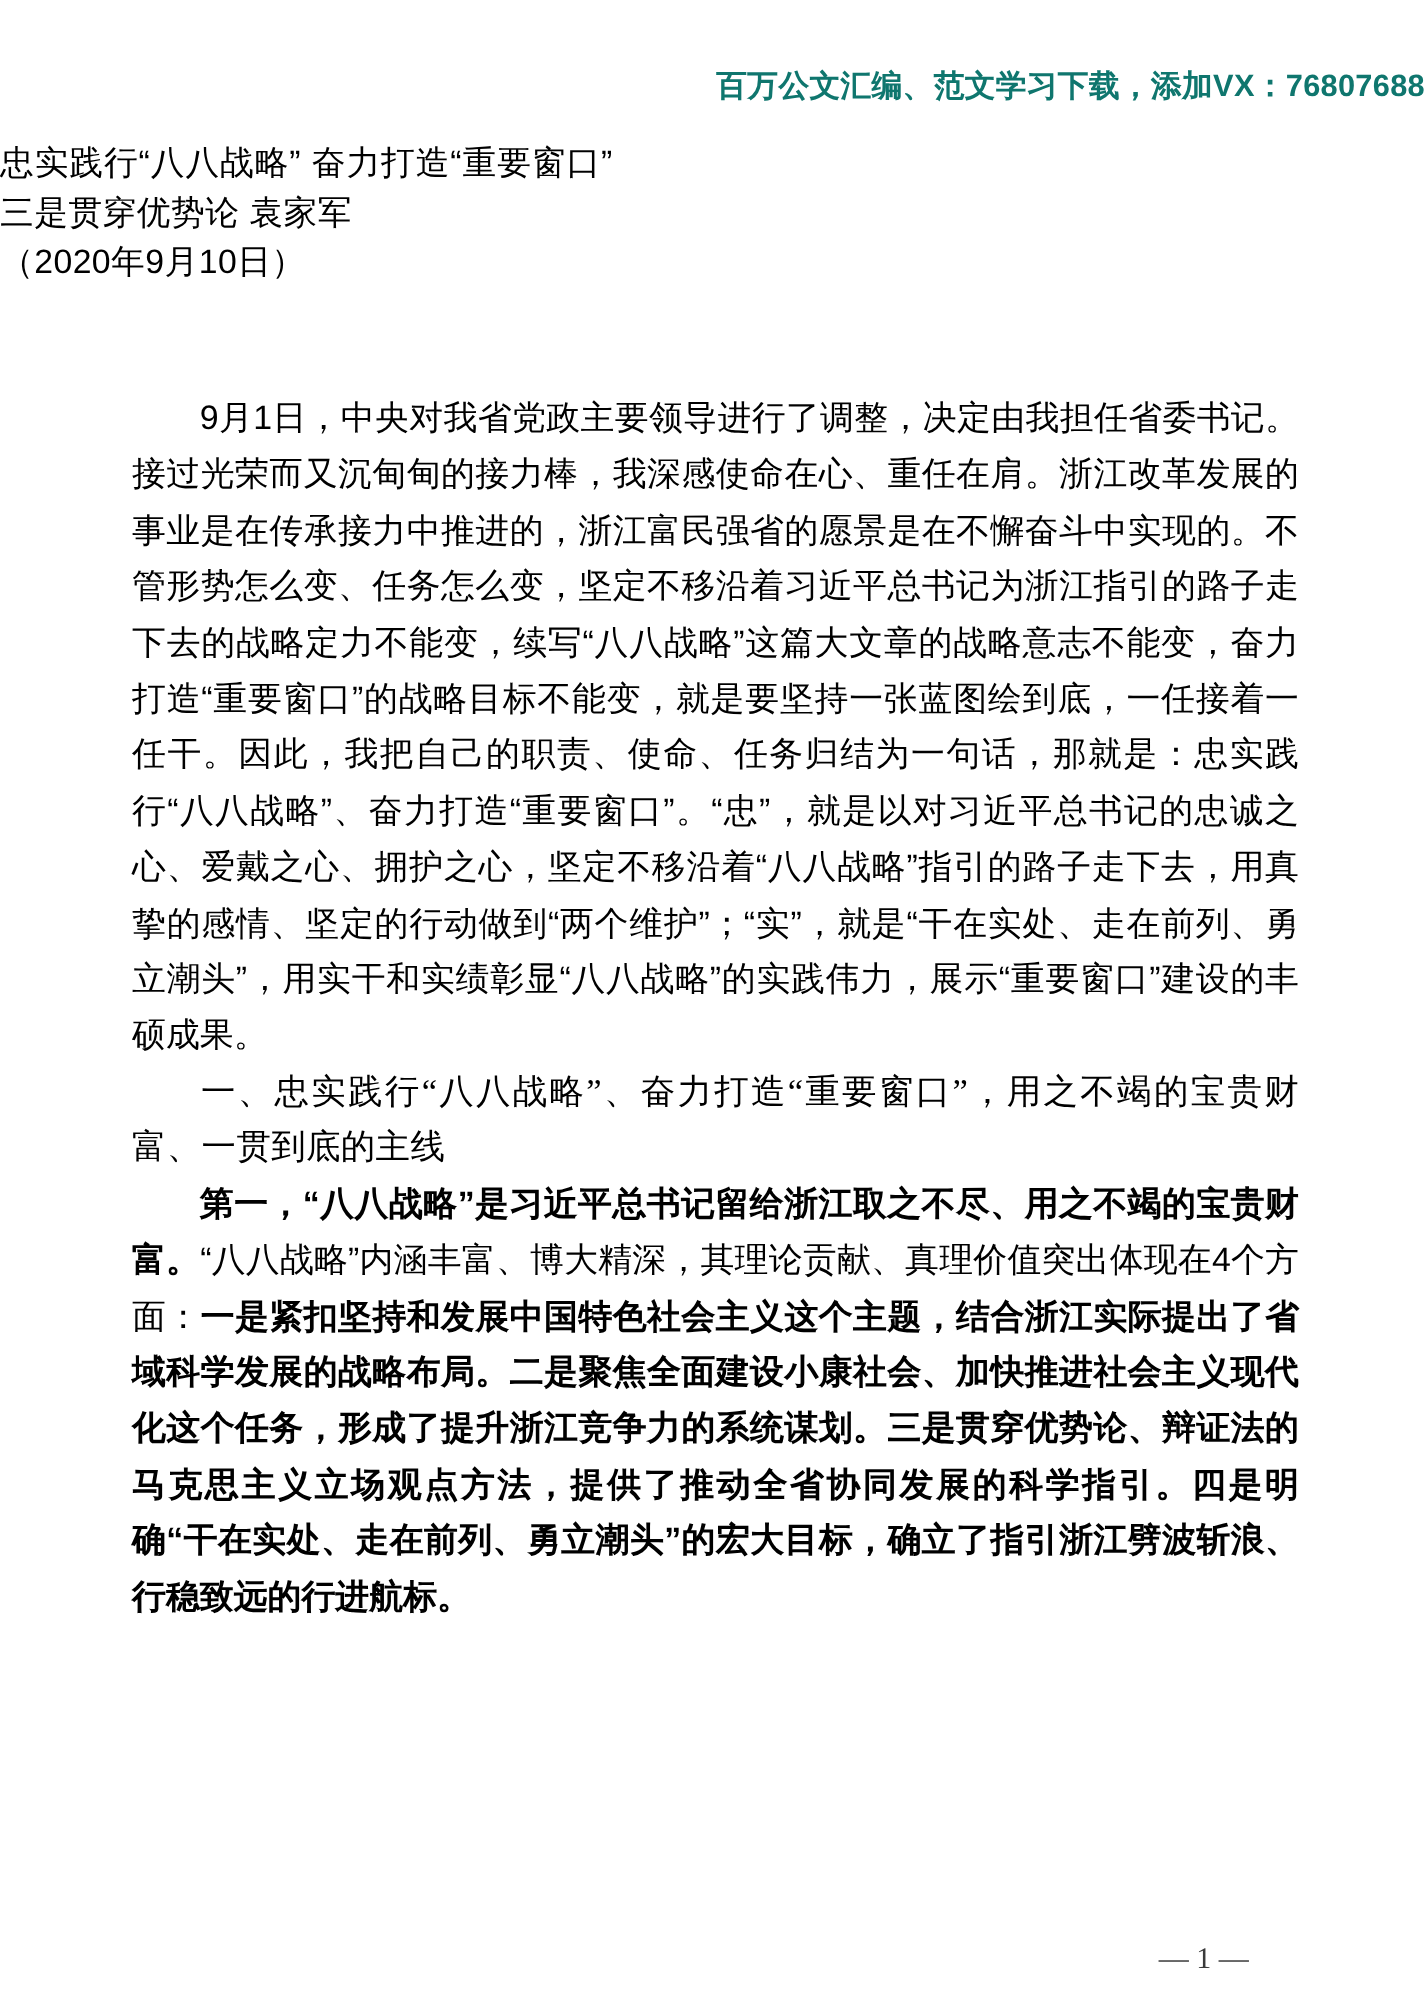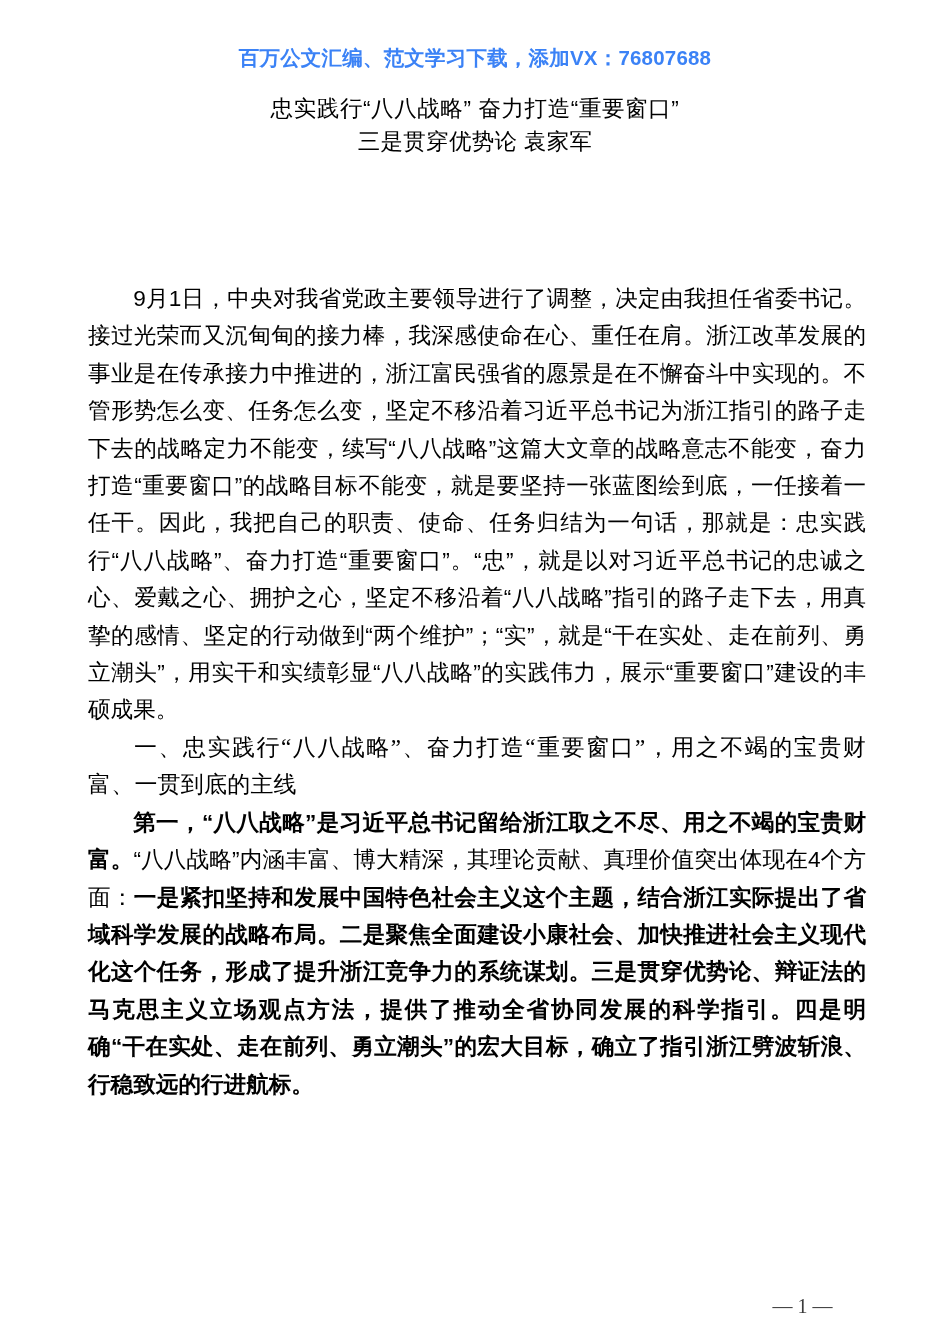--- a/index.html
+++ b/index.html
@@ -36,40 +36,39 @@
     line-height: 1.2;
     white-space: nowrap;
   }
 
   
   .title-block {
     position: absolute;
     top: 92px;
     left: 0;
     width: 950px;
-    text-align: center;
   }
   .title-line {
     font-size: 22.5px;
     line-height: 33px;
     font-weight: 400;
     letter-spacing: 0.3px;
     white-space: nowrap;
   }
   .title-main {
     letter-spacing: 0.6px;
   }
   .title-date {
     letter-spacing: 0.3px;
   }
 
   
   .body-area {
     position: absolute;
-    top: 280px;
+    top: 260px;
     left: 88px;
     width: 778px;
   }
 
   p.para {
     margin: 0;
     font-size: 22.6px;
     line-height: 37.4px;
     text-align: justify;
     text-align-last: left;
@@ -106,25 +105,26 @@
     padding-right: 0px;
     margin-left: 655px;
     white-space: nowrap;
   }
 </style>
 </head>
 <body>
 
 <div class="page">
 
-  <div class="promo-banner" style="color:#3b82f6;">百万公文汇编、范文学习下载，添加VX：76807688</div>
+  <div class="promo-banner" style="color:#0f766e;text-align:right;">百万公文汇编、范文学习下载，添加VX：76807688</div>
 
   <div class="title-block">
     <div class="title-line title-main">忠实践行“八八战略”  奋力打造“重要窗口”</div>
     <div class="title-line">三是贯穿优势论  袁家军</div>
+    <div class="title-line title-date">（2020年9月10日）</div>
   </div>
 
   <div class="body-area">
 
     <p class="para indent">9月1日，中央对我省党政主要领导进行了调整，决定由我担任省委书记。接过光荣而又沉甸甸的接力棒，我深感使命在心、重任在肩。浙江改革发展的事业是在传承接力中推进的，浙江富民强省的愿景是在不懈奋斗中实现的。不管形势怎么变、任务怎么变，坚定不移沿着习近平总书记为浙江指引的路子走下去的战略定力不能变，续写“八八战略”这篇大文章的战略意志不能变，奋力打造“重要窗口”的战略目标不能变，就是要坚持一张蓝图绘到底，一任接着一任干。因此，我把自己的职责、使命、任务归结为一句话，那就是：忠实践行“八八战略”、奋力打造“重要窗口”。“忠”，就是以对习近平总书记的忠诚之心、爱戴之心、拥护之心，坚定不移沿着“八八战略”指引的路子走下去，用真挚的感情、坚定的行动做到“两个维护”；“实”，就是“干在实处、走在前列、勇立潮头”，用实干和实绩彰显“八八战略”的实践伟力，展示“重要窗口”建设的丰硕成果。</p>
 
     <p class="para indent serif">一、忠实践行“八八战略”、奋力打造“重要窗口”，用之不竭的宝贵财富、一贯到底的主线</p>
 
 
     <p class="para indent"><span class="bold">第一，“八八战略”是习近平总书记留给浙江取之不尽、用之不竭的宝贵财富。</span><span>“八八战略”内涵丰富、博大精深，其理论贡献、真理价值突出体现在4个方面：</span><span class="bold">一是紧扣坚持和发展中国特色社会主义这个主题，结合浙江实际提出了省域科学发展的战略布局。二是聚焦全面建设小康社会、加快推进社会主义现代化这个任务，形成了提升浙江竞争力的系统谋划。三是贯穿优势论、辩证法的马克思主义立场观点方法，提供了推动全省协同发展的科学指引。四是明确“干在实处、走在前列、勇立潮头”的宏大目标，确立了指引浙江劈波斩浪、行稳致远的行进航标。</span></p>

